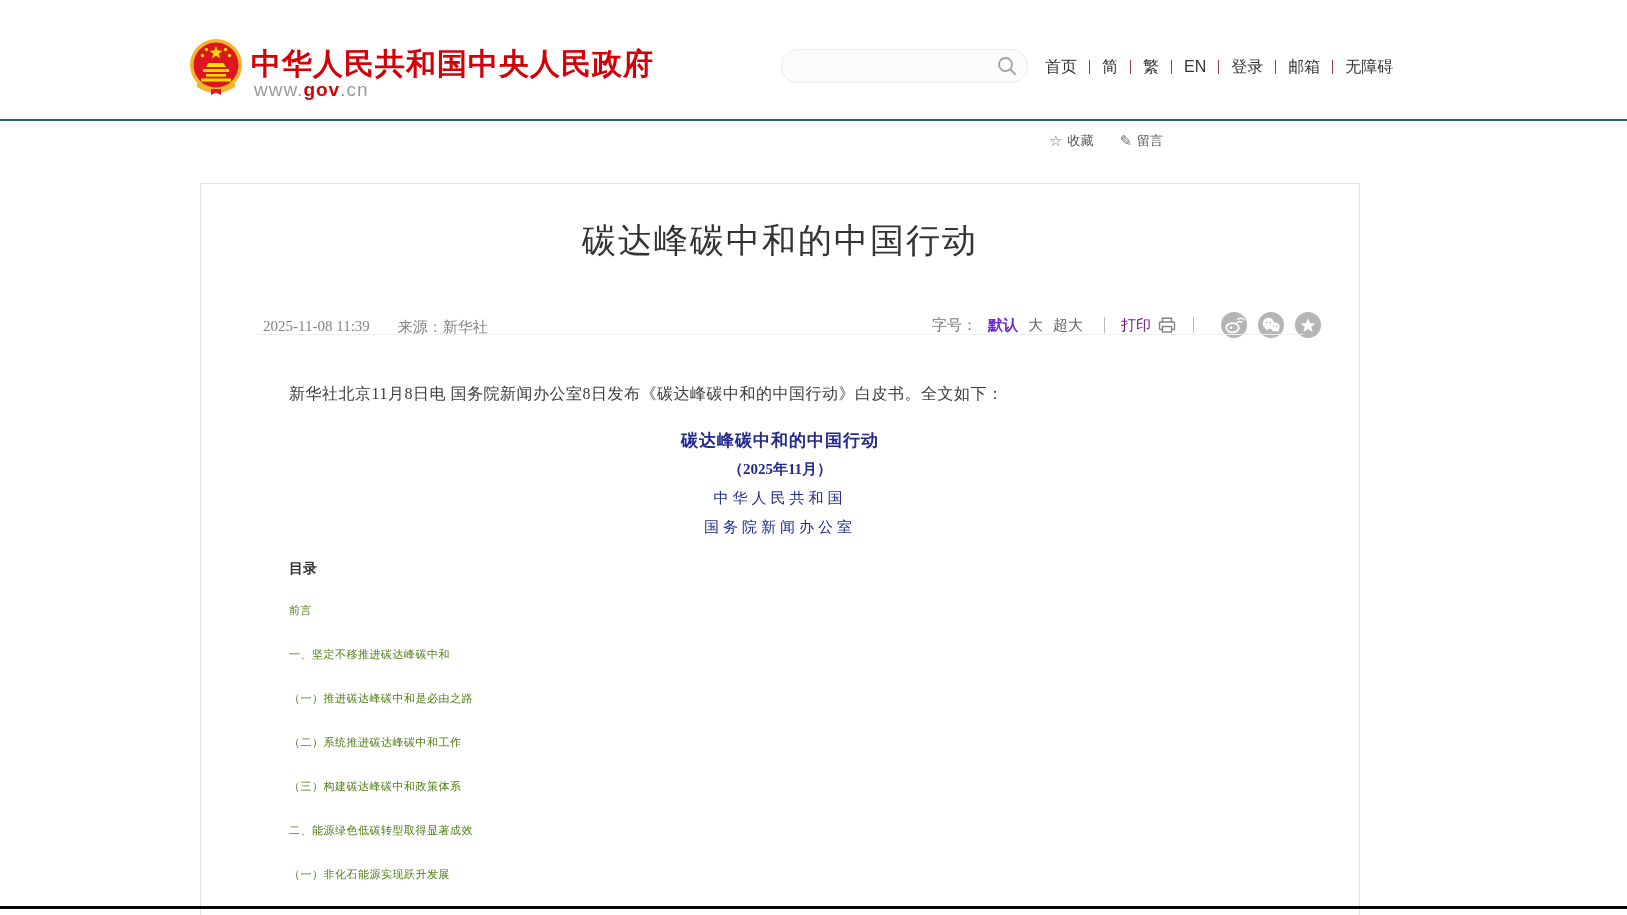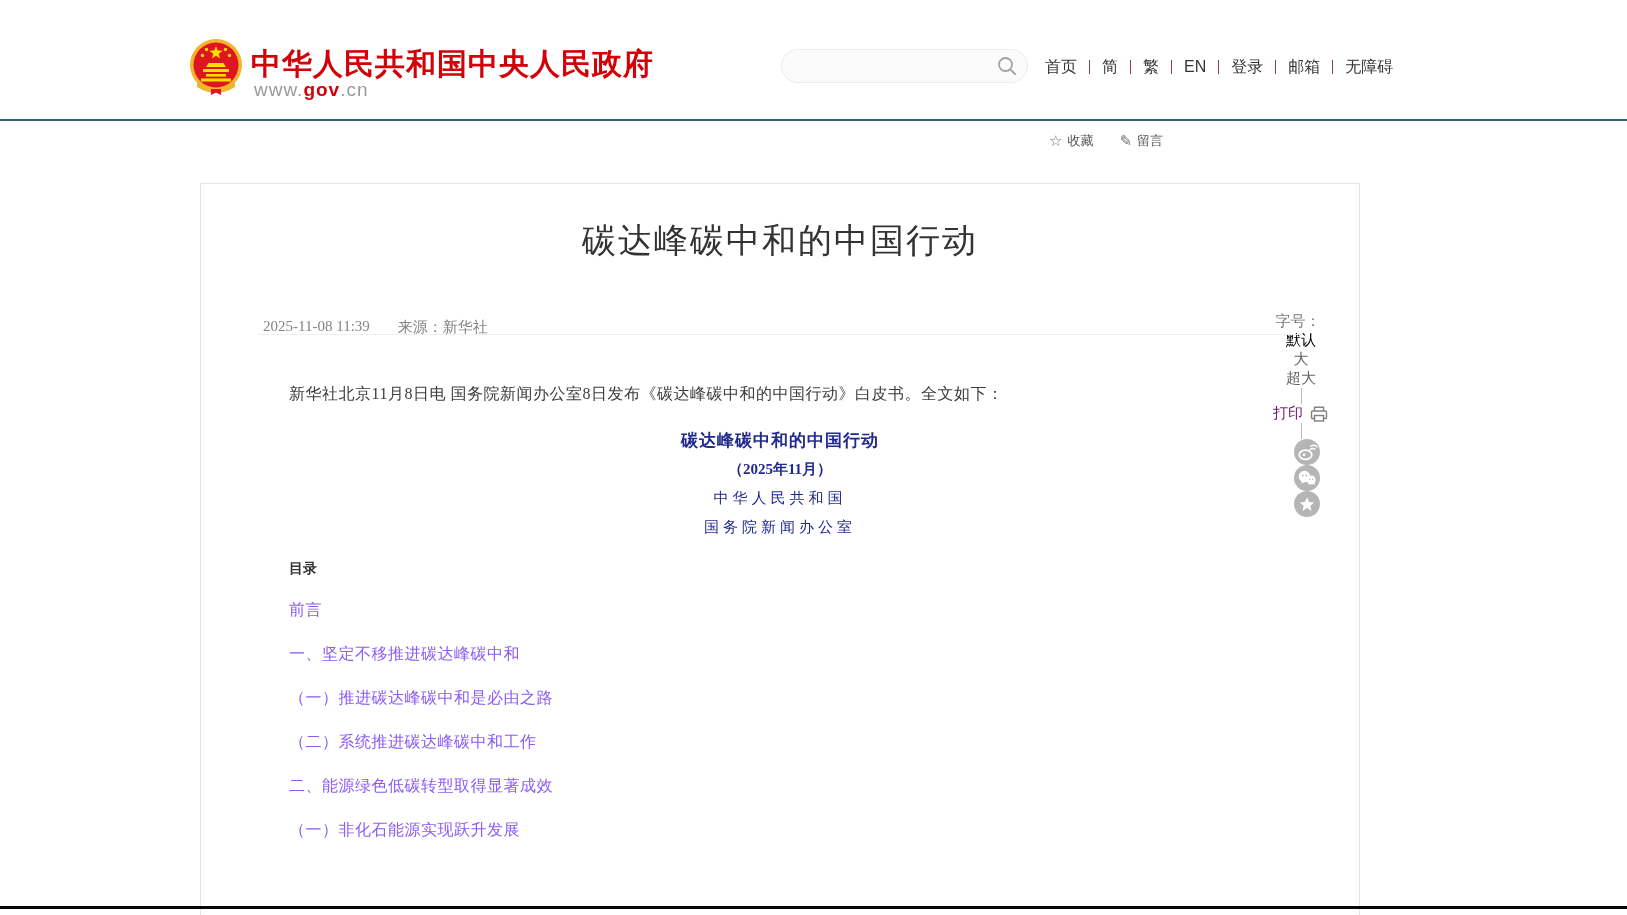--- a/index.html
+++ b/index.html
@@ -54,45 +54,45 @@
   .card {
     position:absolute; left:200px; top:183px; width:1160px; height:780px;
     background:#fff; border:1px solid #e4e4e4;
   }
   .article-title {
     position:absolute; top:34px; left:0; width:100%; text-align:center;
     font-size:34px; color:#333; letter-spacing:2px; font-weight:400;
   }
   .meta { position:absolute; top:108px; left:62px; right:22px; height:30px; font-size:15px; color:#848484;margin-top:20px; }
   .meta-left { position:absolute; left:0; top:6px; display:flex; gap:28px; white-space:nowrap; }
-  .meta-right { position:absolute; right:8px; top:0; display:flex; align-items:center; white-space:nowrap;flex-direction:column; }
+  .meta-right { position:absolute; right:16px; top:0; display:flex; align-items:center; white-space:nowrap; }
   .meta-right .fs-label { color:#777; margin-right:6px; }
   .fs-option { color:#666; margin:0 5px; cursor:pointer; }
-  .fs-default { color:#000000; font-weight:normal; }
+  .fs-default { color:#6d28d9; font-weight:bold; }
   .meta-sep { width:1px; height:16px; background:#b9b9b9; margin:0 16px; }
   .print-link { display:flex; align-items:center; color:#701a75; cursor:pointer; }
   .print-link svg { margin-left:6px; }
   .share-circle {
     width:26px; height:26px; border-radius:50%; background:#b5b5b5;
     display:flex; align-items:center; justify-content:center; margin-left:11px; cursor:pointer;
   }
   .meta-divider { position:absolute; top:150px; left:56px; right:56px; height:1px; background:#efefef; }
 
   .intro {
     position:absolute; top:200px; left:88px; right:60px;
     font-size:16px; color:#3c3c3c; letter-spacing:0.5px;
   }
   .doc-line { position:absolute; left:0; width:100%; text-align:center; color:#222a8d; }
   .doc-title { top:245px; font-size:17px; font-weight:bold; letter-spacing:1px; }
   .doc-date { top:276px; font-size:15px;font-weight:bold; }
   .doc-issuer1 { top:305px; font-size:15px; letter-spacing:4px; }
   .doc-issuer2 { top:334px; font-size:15px; letter-spacing:4px; }
 
   .toc-heading { position:absolute; top:376px; left:88px; font-size:14px; font-weight:bold; color:#333; }
-  .toc { position:absolute; top:404px; left:88px; font-size:16px; color:#8b5cf6; }
+  .toc { position:absolute; top:404px; left:88px; font-size:11px; color:#4d7c0f; }
   .toc .toc-item { height:44px; line-height:44px; letter-spacing:0.5px; }
 
   .bottom-bar { position:absolute; top:906px; left:0; width:1627px; height:3px; background:#060606; }
 </style>
 </head>
 <body>
 
 <div class="header">
 
   <div class="emblem">
@@ -220,19 +220,20 @@
   <div class="doc-line doc-issuer1 serif">中华人民共和国</div>
   <div class="doc-line doc-issuer2 serif">国务院新闻办公室</div>
 
   <div class="toc-heading">目录</div>
 
   <div class="toc serif">
     <div class="toc-item">前言</div>
     <div class="toc-item">一、坚定不移推进碳达峰碳中和</div>
     <div class="toc-item">（一）推进碳达峰碳中和是必由之路</div>
     <div class="toc-item">（二）系统推进碳达峰碳中和工作</div>
+    <div class="toc-item">（三）构建碳达峰碳中和政策体系</div>
     <div class="toc-item">二、能源绿色低碳转型取得显著成效</div>
     <div class="toc-item">（一）非化石能源实现跃升发展</div>
   </div>
 
 </div>
 
 <div class="bottom-bar"></div>
 
 </body></html>

